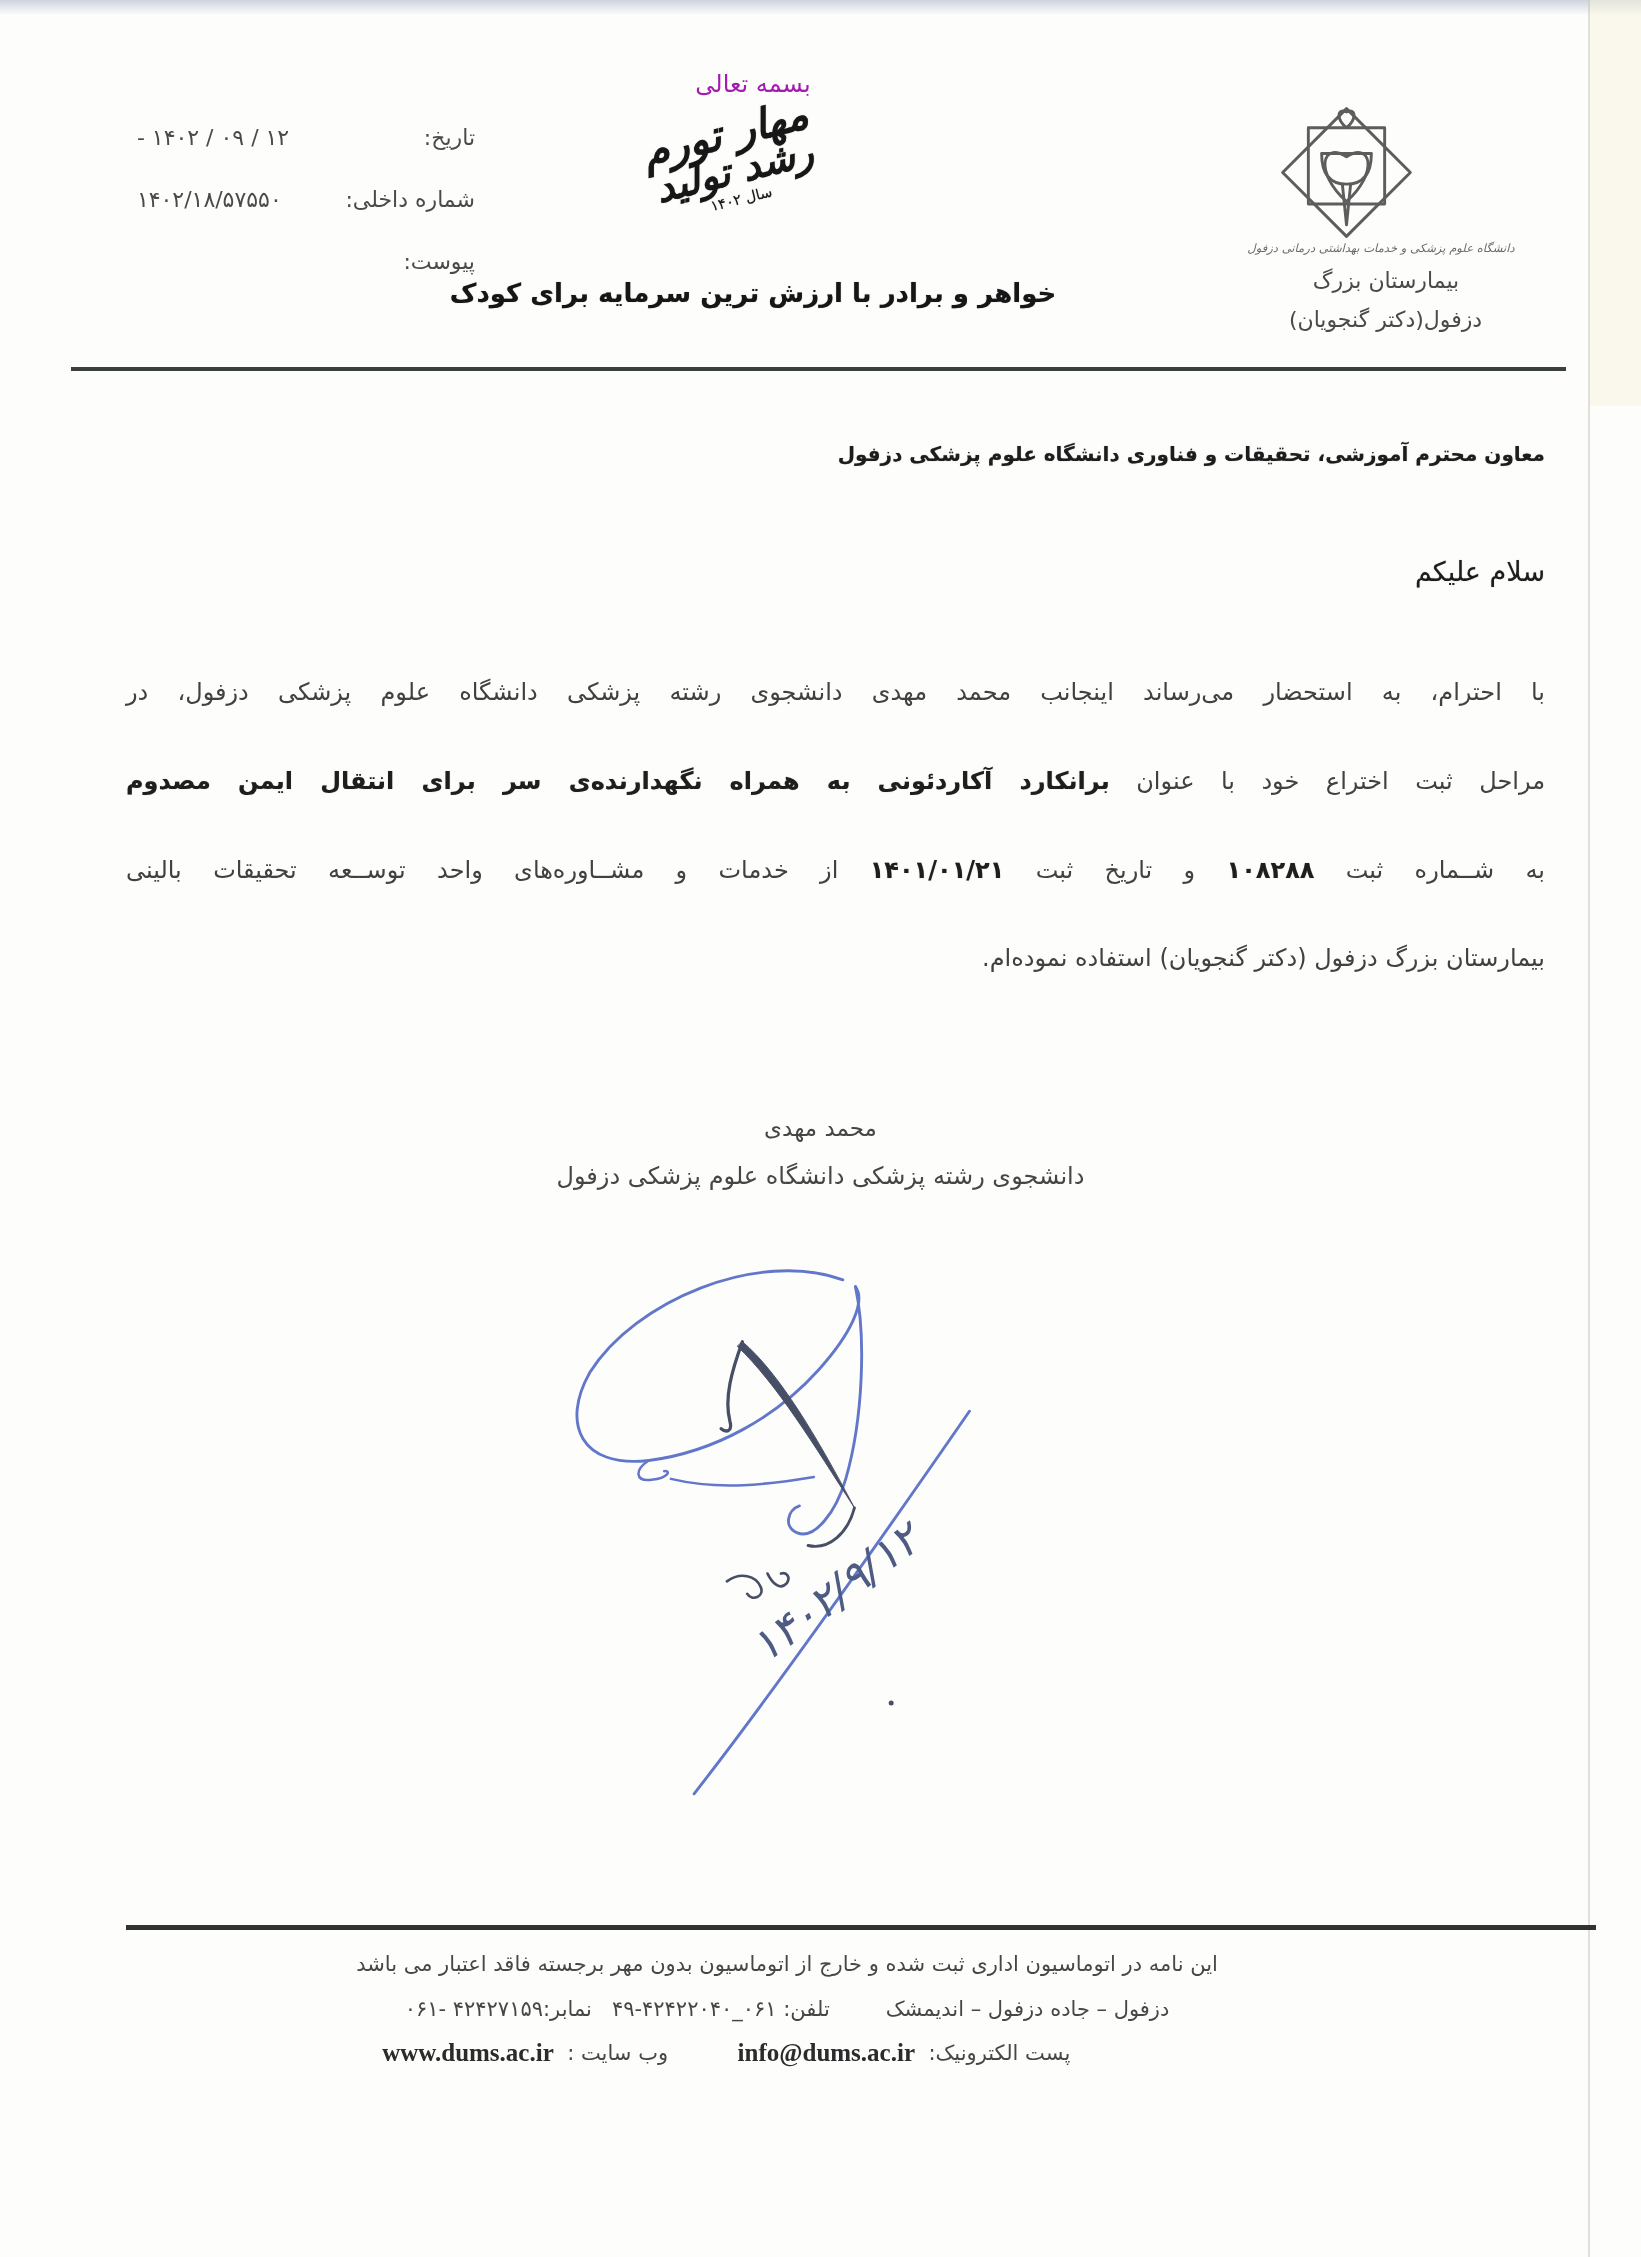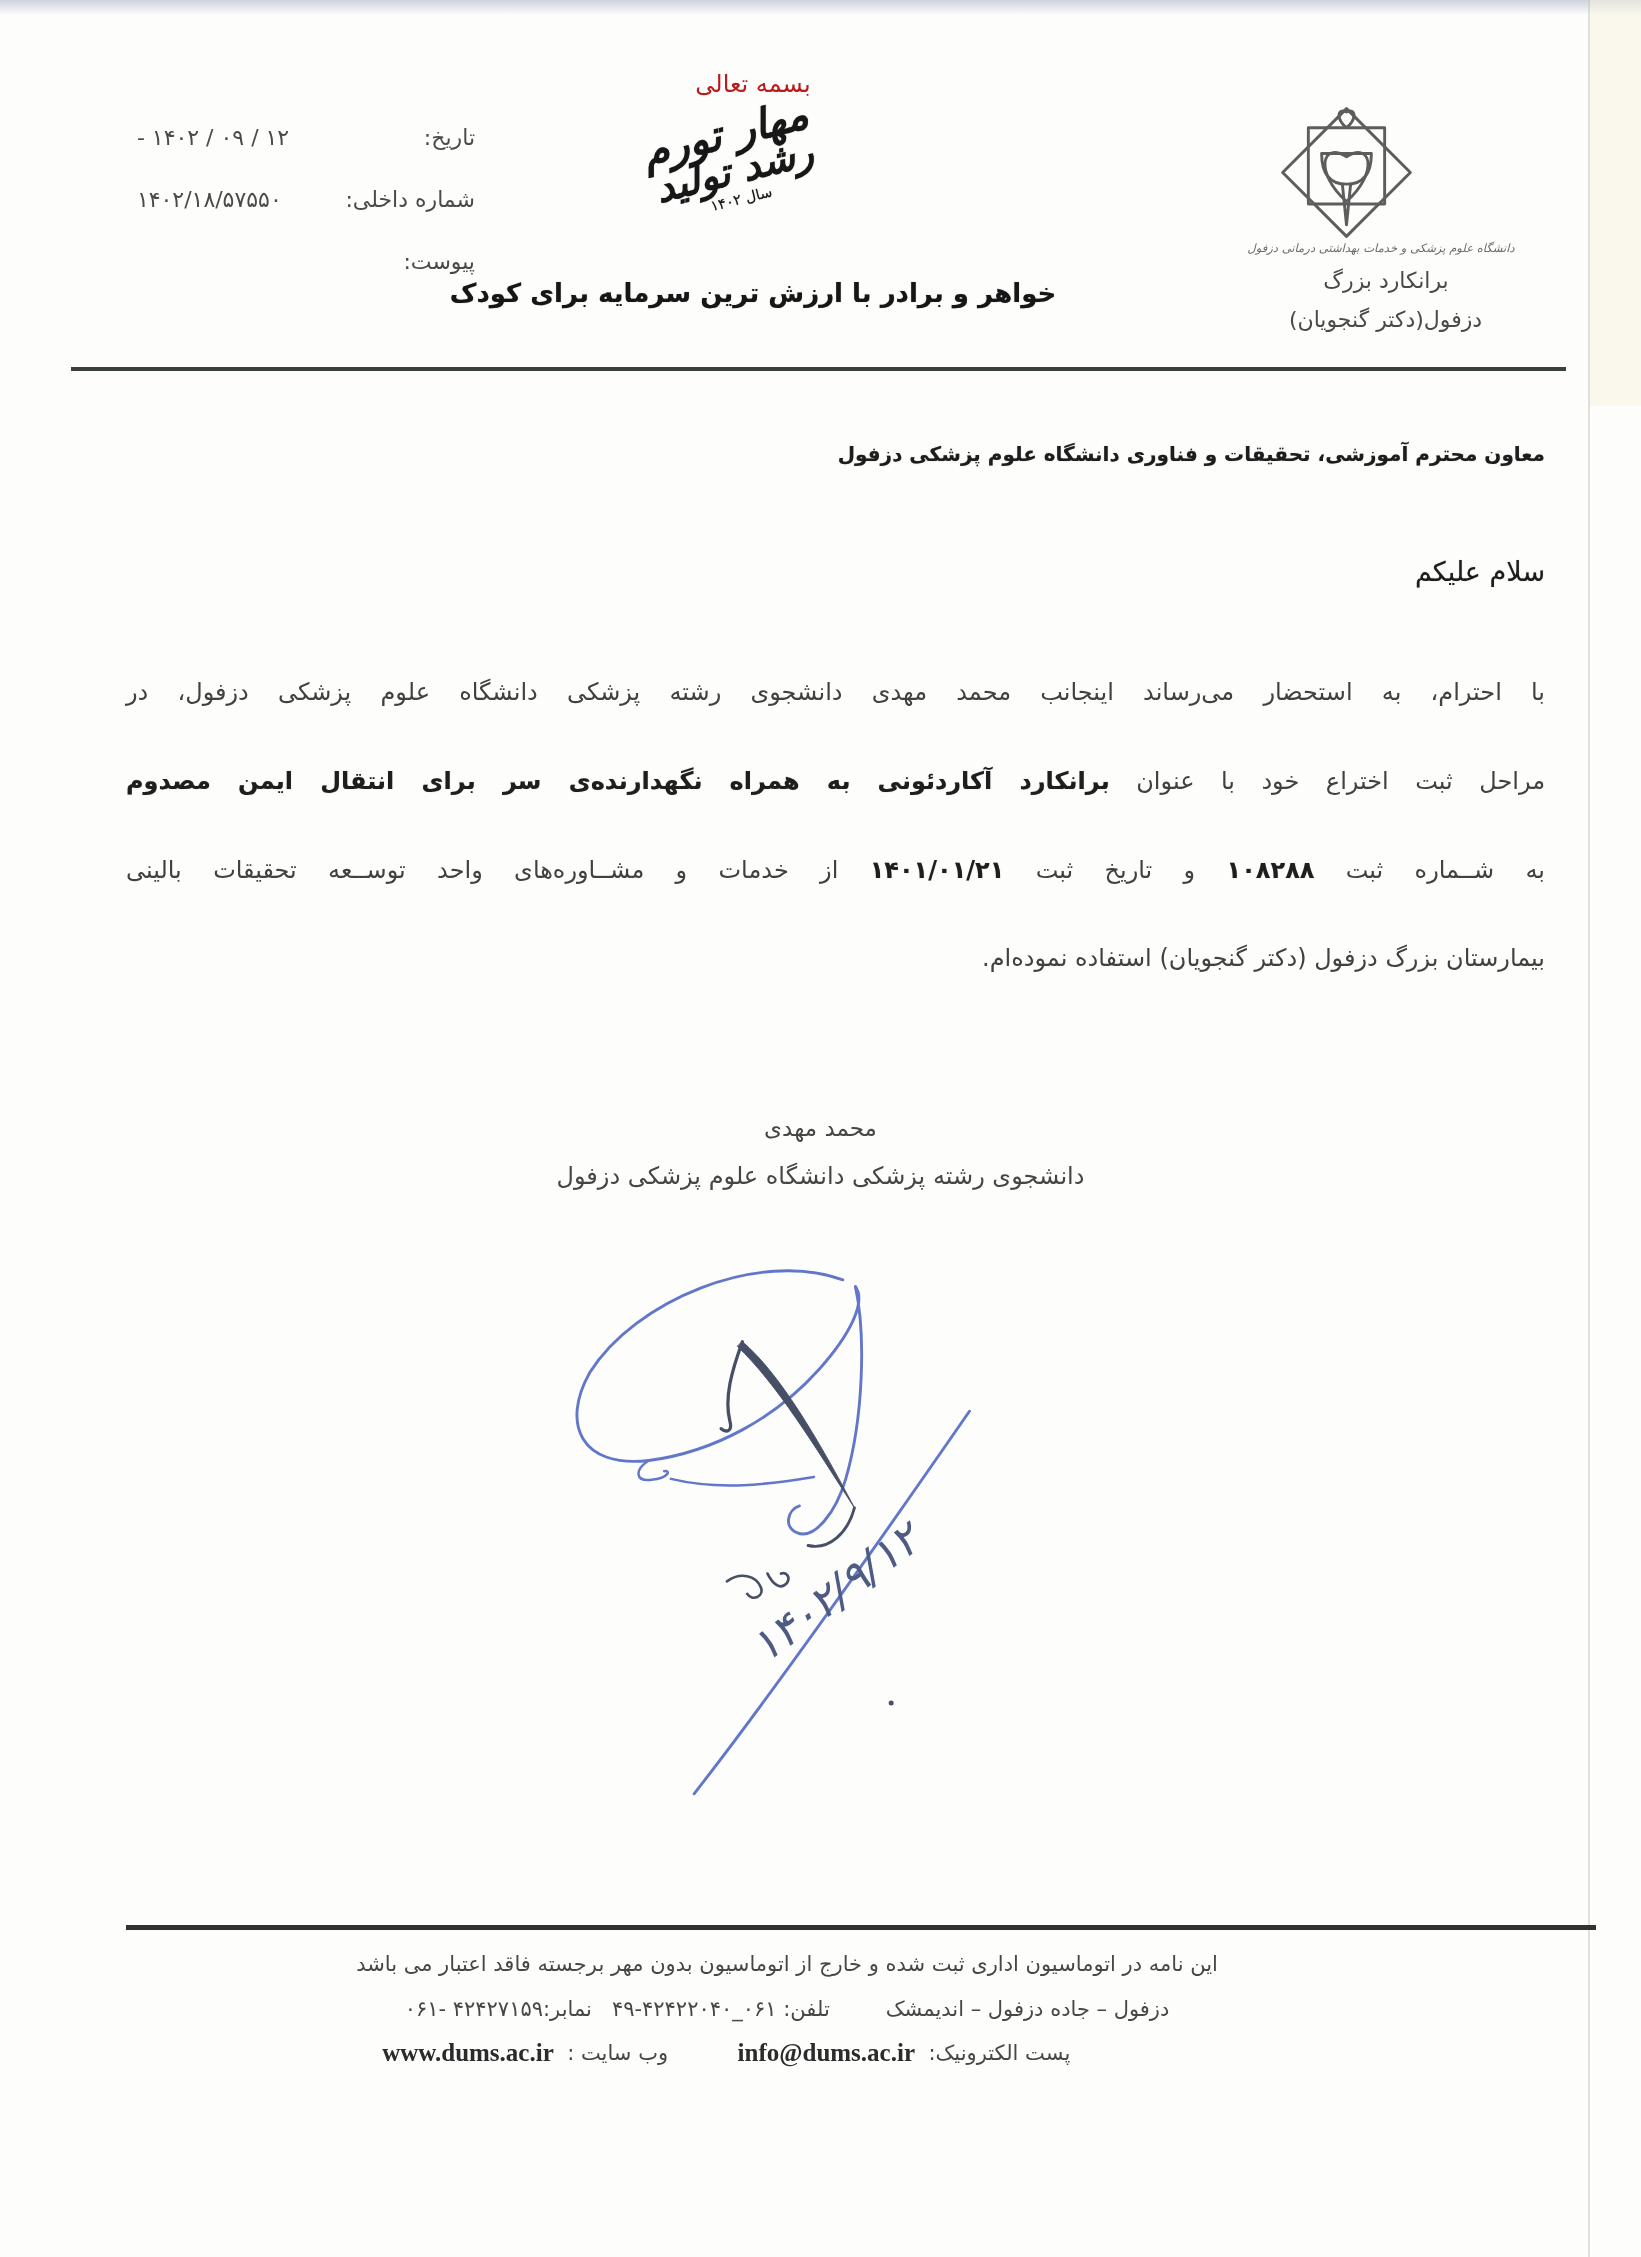--- a/index.html
+++ b/index.html
@@ -13,21 +13,21 @@
   .scan-top{left:0;top:0;width:1641px;height:15.4px;
     background:linear-gradient(180deg,rgba(150,160,185,.45),rgba(150,160,185,0));}
   .scan-right{left:1588px;top:0;width:1.9px;height:2257px;background:rgba(200,200,185,.55);}
   .scan-right-strip{left:1590px;top:0;width:51px;height:406px;background:rgba(248,243,222,.5);}
   
   .meta{left:135px;top:106px;width:340px;direction:rtl;font-size:22px;color:#4a4a4a;}
   .meta .row{display:flex;align-items:center;height:62px;}
   .meta .lbl{white-space:nowrap;}
   .meta .val{margin-right:auto;margin-left:1.9px;white-space:nowrap;letter-spacing:1px;}
   
-  .besm{left:502px;top:70px;width:502px;text-align:center;font-size:24px;color:#b91c1c;direction:rtl;}
+  .besm{left:502px;top:70px;width:502px;text-align:center;font-size:24px;color:#a21caf;direction:rtl;}
   .calli{left:579px;top:104px;width:328px;height:174px;direction:rtl;}
   .calli-inner{position:absolute;left:68px;top:7.7px;transform:rotate(-14deg);
     font-weight:700;font-style:italic;color:#171717;text-align:center;line-height:1.02;
     text-shadow:0 0 1px rgba(0,0,0,.5);}
   .calli-l1{font-size:42px;letter-spacing:-1.9px;}
   .calli-l2{font-size:39px;letter-spacing:-1.9px;margin-top:-3.9px;}
   .calli-year{font-size:14.5px;font-style:normal;font-weight:400;margin-top:1.9px;letter-spacing:0;}
   .slogan{left:415px;top:278px;width:676px;text-align:center;direction:rtl;
     font-size:26px;font-weight:700;color:#161616;text-shadow:0 0 1px rgba(0,0,0,.45);}
   
@@ -101,21 +101,21 @@
 
   <svg class="abs logo-svg" width="141" height="141" viewBox="0 0 170 170" fill="none" stroke="#5d5d5d" stroke-width="3.5" stroke-linejoin="round" stroke-linecap="round">
     <path d="M85 8 L162 85 L85 162 L8 85 Z"></path>
     <rect x="39" y="31" width="92" height="92"></rect>
     <path d="M85 31 C73 21 73 7 85 12 C97 7 97 21 85 31 Z"></path>
     <path d="M85 120 C46 85 55 47 85 66 C115 47 124 85 85 120 Z"></path>
     <path d="M55 62 C55 92 70 99 85 99 C100 99 115 92 115 62 Z"></path>
     <path d="M80 99 L85 148 L90 99"></path>
   </svg>
   <div class="abs org-caption">دانشگاه علوم پزشکی و خدمات بهداشتی درمانی دزفول</div>
-  <div class="abs org-l1">برانکارد بزرگ</div>
+  <div class="abs org-l1">بیمارستان بزرگ</div>
   <div class="abs org-l2">دزفول(دکتر گنجویان)</div>
 
   <div class="abs rule1"></div>
 
   <div class="abs recipient">معاون محترم آموزشی، تحقیقات و فناوری دانشگاه علوم پزشکی دزفول</div>
   <div class="abs salut">سلام علیکم</div>
 
   <div class="abs bline just l1">با احترام، به استحضار می‌رساند اینجانب محمد مهدی دانشجوی رشته پزشکی دانشگاه علوم پزشکی دزفول، در</div>
   <div class="abs bline just l2"><span>مراحل ثبت اختراع خود با عنوان </span><b>برانکارد آکاردئونی به همراه نگهدارنده‌ی  سر برای انتقال ایمن مصدوم</b></div>
   <div class="abs bline just l3"><span>به شــماره ثبت </span><b>۱۰۸۲۸۸</b><span> و تاریخ ثبت </span><b>۱۴۰۱/۰۱/۲۱</b><span> از خدمات و مشــاوره‌های واحد توســعه تحقیقات بالینی</span></div>

